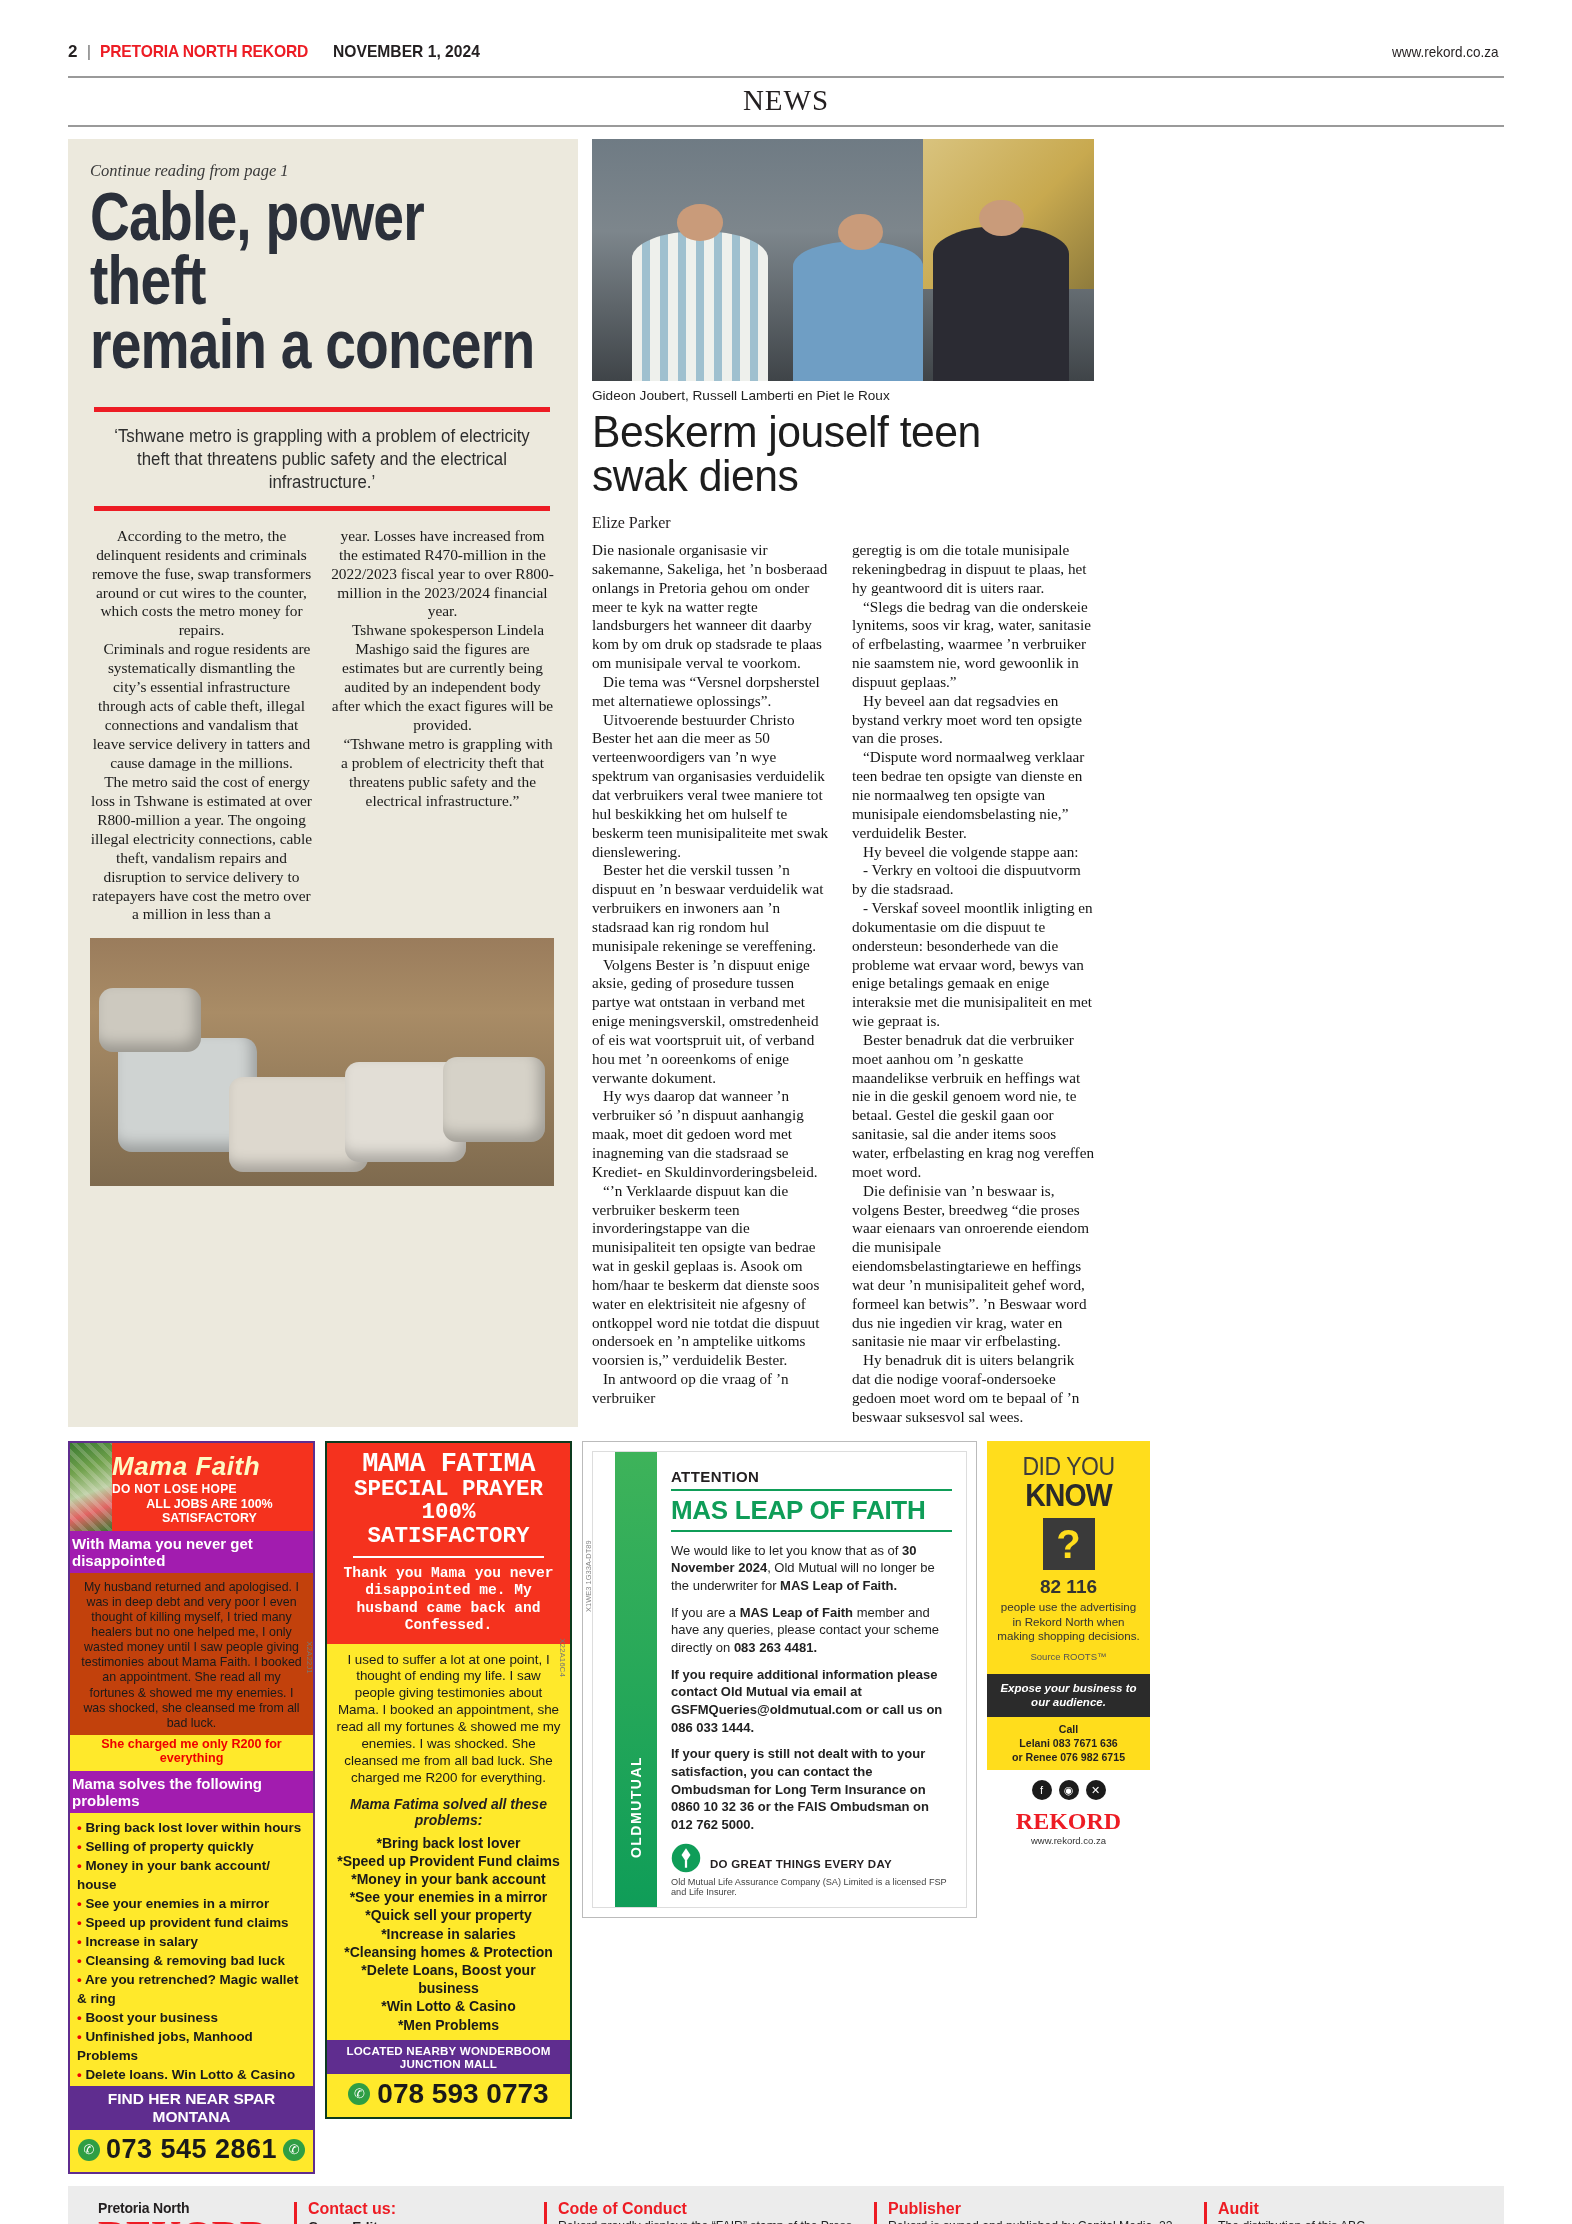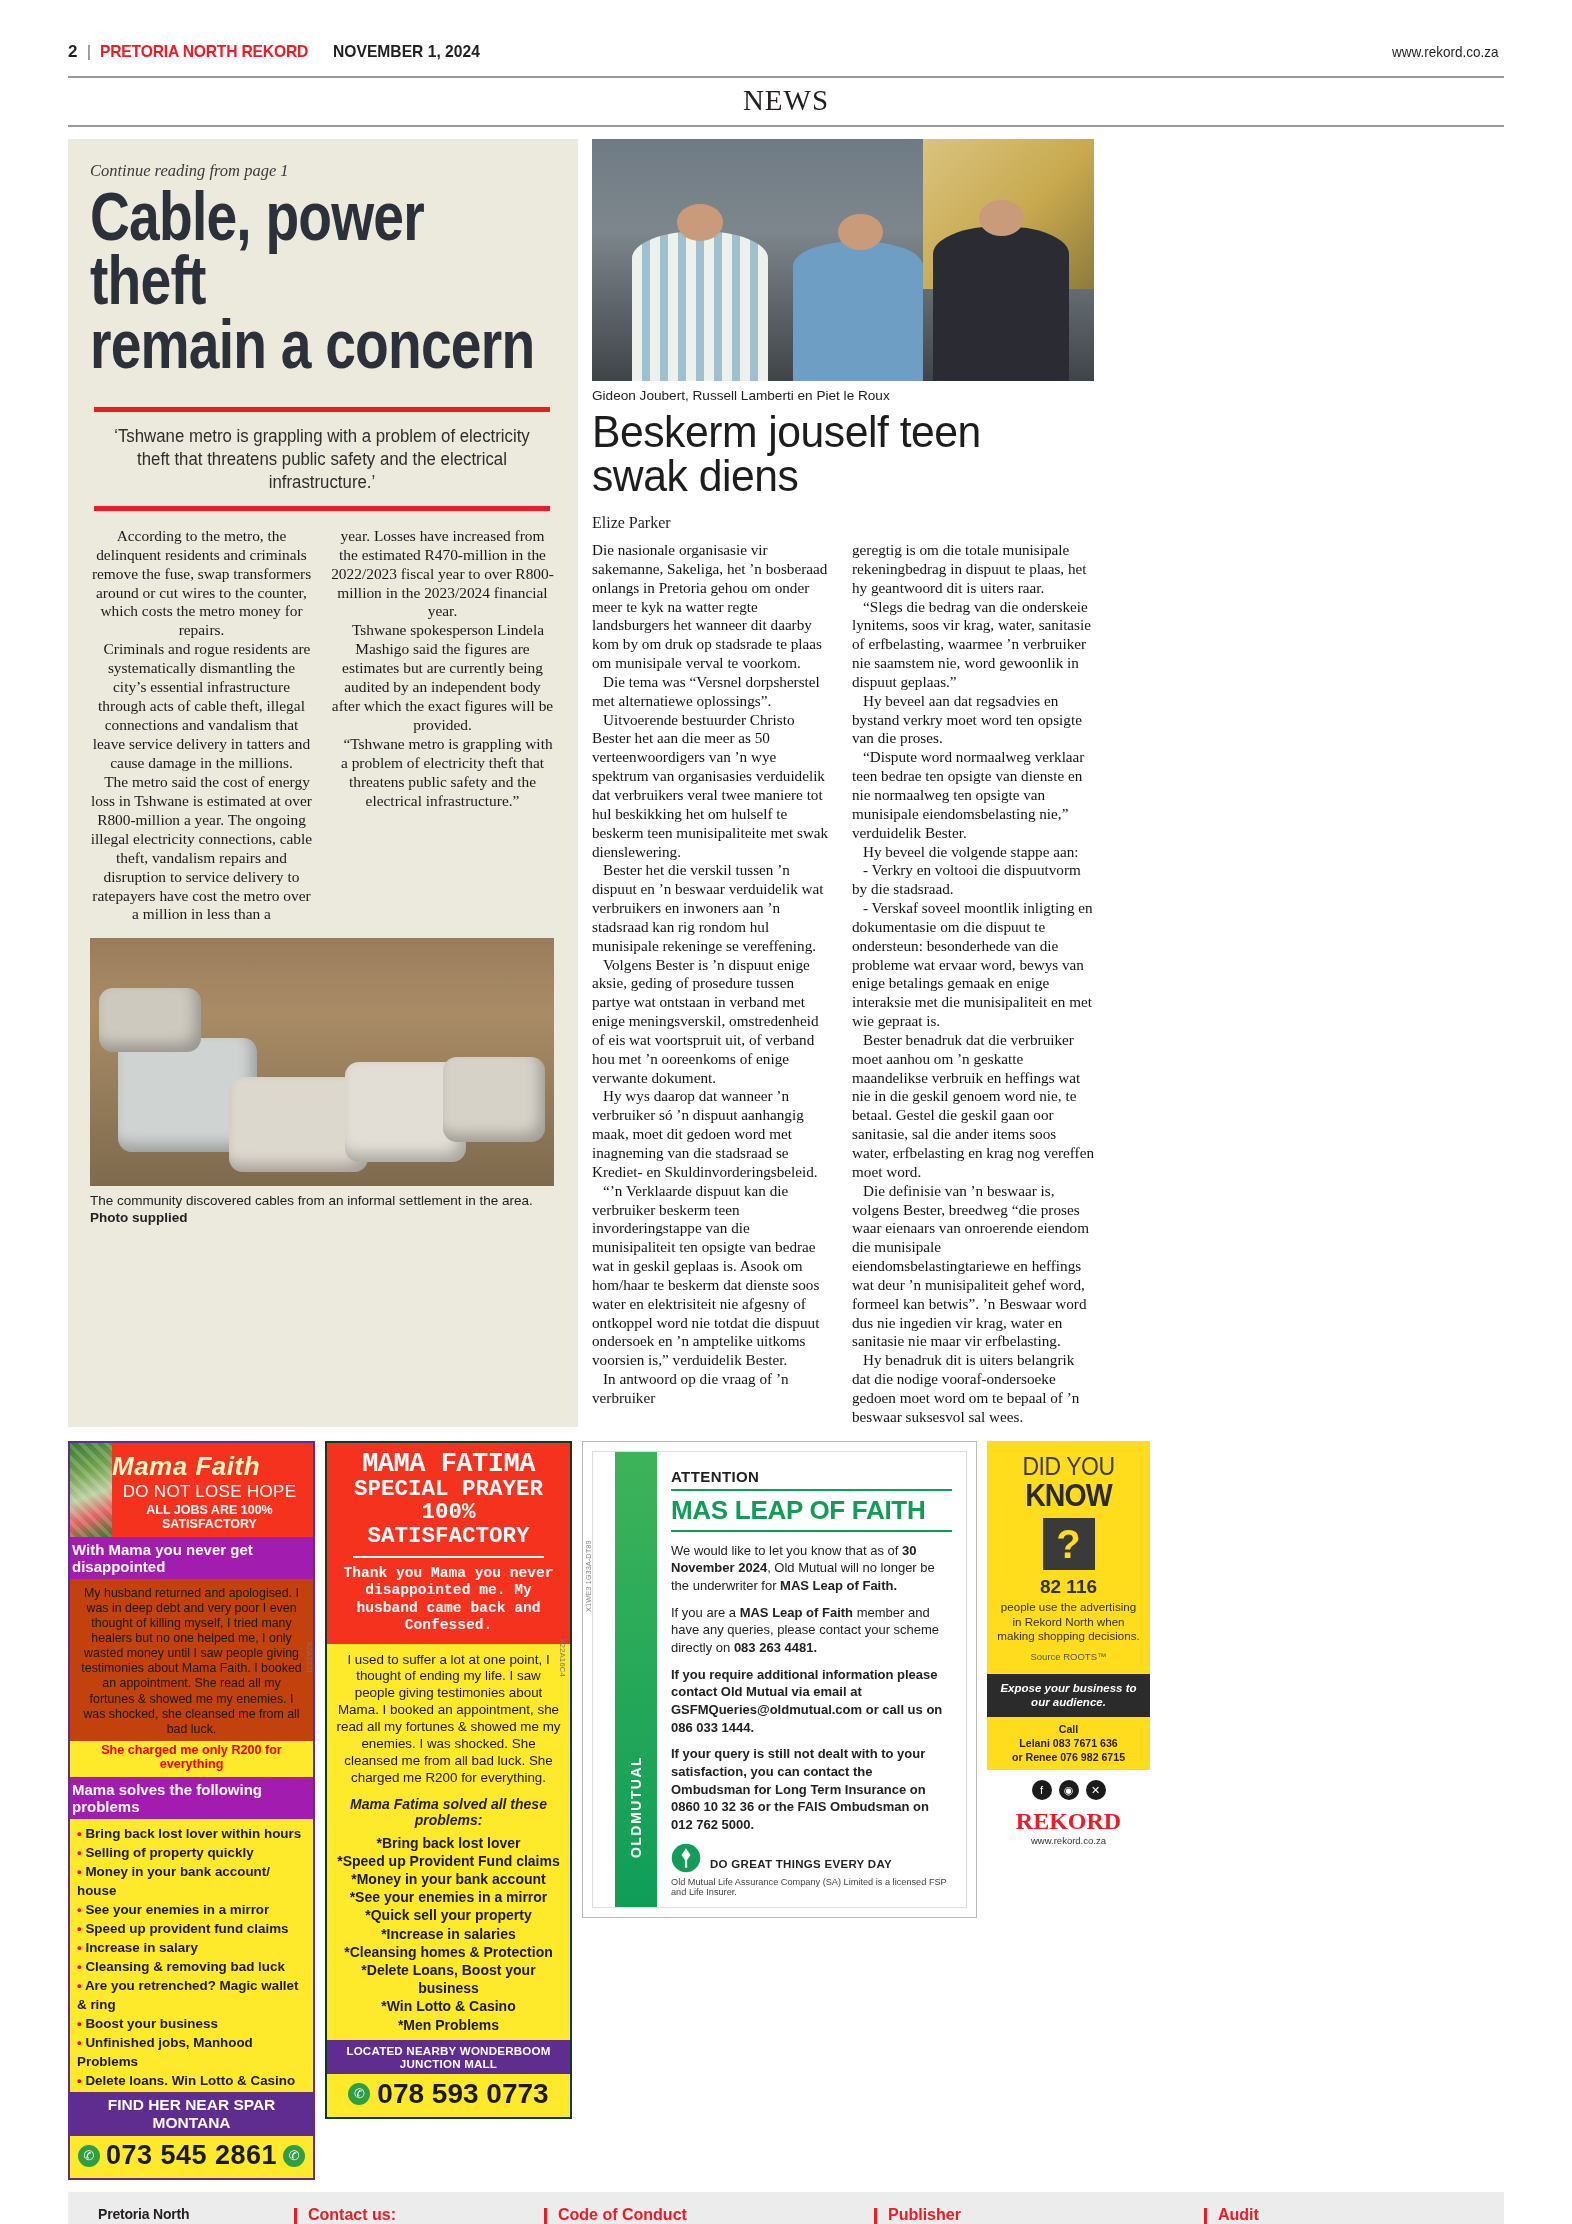--- a/index.html
+++ b/index.html
@@ -71,21 +71,21 @@
 
   
   .faith { width: 247px; border: 2px solid #5f2d8f; background: #ffe92b; position: relative; }
   .faith-top { background: #f5321e; padding: 8px 6px 6px 42px; position: relative; overflow:hidden;}
   .leaf-strip { position:absolute; left:0; top:0; width:42px; height:100%;
                 background: linear-gradient(160deg,#2f7d32,#6aa84f 30%,#b7d7a8 55%,#e06666 75%,#2f7d32);
                 opacity:.95;}
   .leaf-strip:after{content:"";position:absolute;inset:0;
       background:repeating-linear-gradient(45deg,rgba(255,255,255,.18) 0 4px,transparent 4px 9px);}
   .faith-name { color:#fef9c3; font-weight: bold; font-size: 26px; letter-spacing: .5px; font-style: italic;}
-  .faith-sub { color:#fff; font-weight: normal; font-size: 17px; text-align:center; letter-spacing:.3px;}
+  .faith-sub { color:#fff; font-weight: bold; font-size: 12px; letter-spacing:.3px;}
   .faith-sub2 { color:#fff; font-weight: bold; font-size: 12.5px; text-align:center; margin-top:1px;}
   .purple-bar { background:#a21caf; color:#fff; font-weight:bold; font-size:15px; text-align:left; padding:4px 2px;}
   .faith-body { background:#c2410c; font-size: 12.4px; line-height:1.22; padding:7px 9px 4px; text-align:center; color:#1a1a1a;}
   .faith-red { color:#e00; font-weight:bold; font-size:12.6px; text-align:center; padding:2px 4px 6px; background:#ffe92b;}
   .faith-list { background:#ffe92b; padding:5px 7px 2px; }
   .faith-list li { list-style:none; font-weight:bold; font-size:13.4px; line-height:1.42; color:#1a1a1a;}
   .faith-list li:before { content:"• "; color:#e00; font-weight:bold; }
   .faith-find { background:#5f2d8f; color:#fff; font-weight:bold; font-size:15.5px; text-align:center; padding:4px 2px;}
   .faith-phone { background:#ffe92b; display:flex; align-items:center; justify-content:center; gap:6px; padding:4px 0 7px;}
   .faith-phone .num { font-weight:bold; font-size:27px; letter-spacing:.5px; color:#1a1a1a;}
@@ -221,24 +221,20 @@
         </div>
       </div>
 
       <div class="lead-photo">
         <div class="trash"></div>
         <div class="bag" style="left:6%;bottom:14%;width:30%;height:46%;background:#cfd3d2;"></div>
         <div class="bag" style="left:30%;bottom:6%;width:30%;height:38%;background:#ddd8ce;"></div>
         <div class="bag" style="left:55%;bottom:10%;width:26%;height:40%;background:#e2ded6;"></div>
         <div class="bag" style="left:76%;bottom:18%;width:22%;height:34%;background:#d6d2c8;"></div>
         <div class="bag" style="left:2%;top:20%;width:22%;height:26%;background:#cdc9bf;"></div>
-      </div>
-      <div class="caption">
-        <span>The community discovered cables from an informal settlement in the area.</span>
-        <b>Photo supplied</b>
       </div>
     </div>
 
     <div class="right-col">
       <div class="top-photo">
         <div class="ph-men"></div>
         <div class="ph-wall"></div>
         <div class="man" style="left:8%;bottom:0;width:27%;height:62%;background:repeating-linear-gradient(90deg,#eef0ec 0 10px,#9fc0cf 10px 18px);"></div>
         <div class="head" style="left:17%;bottom:58%;width:9%;height:15%;"></div>
         <div class="man" style="left:40%;bottom:0;width:26%;height:58%;background:#6f9ec4;"></div>

